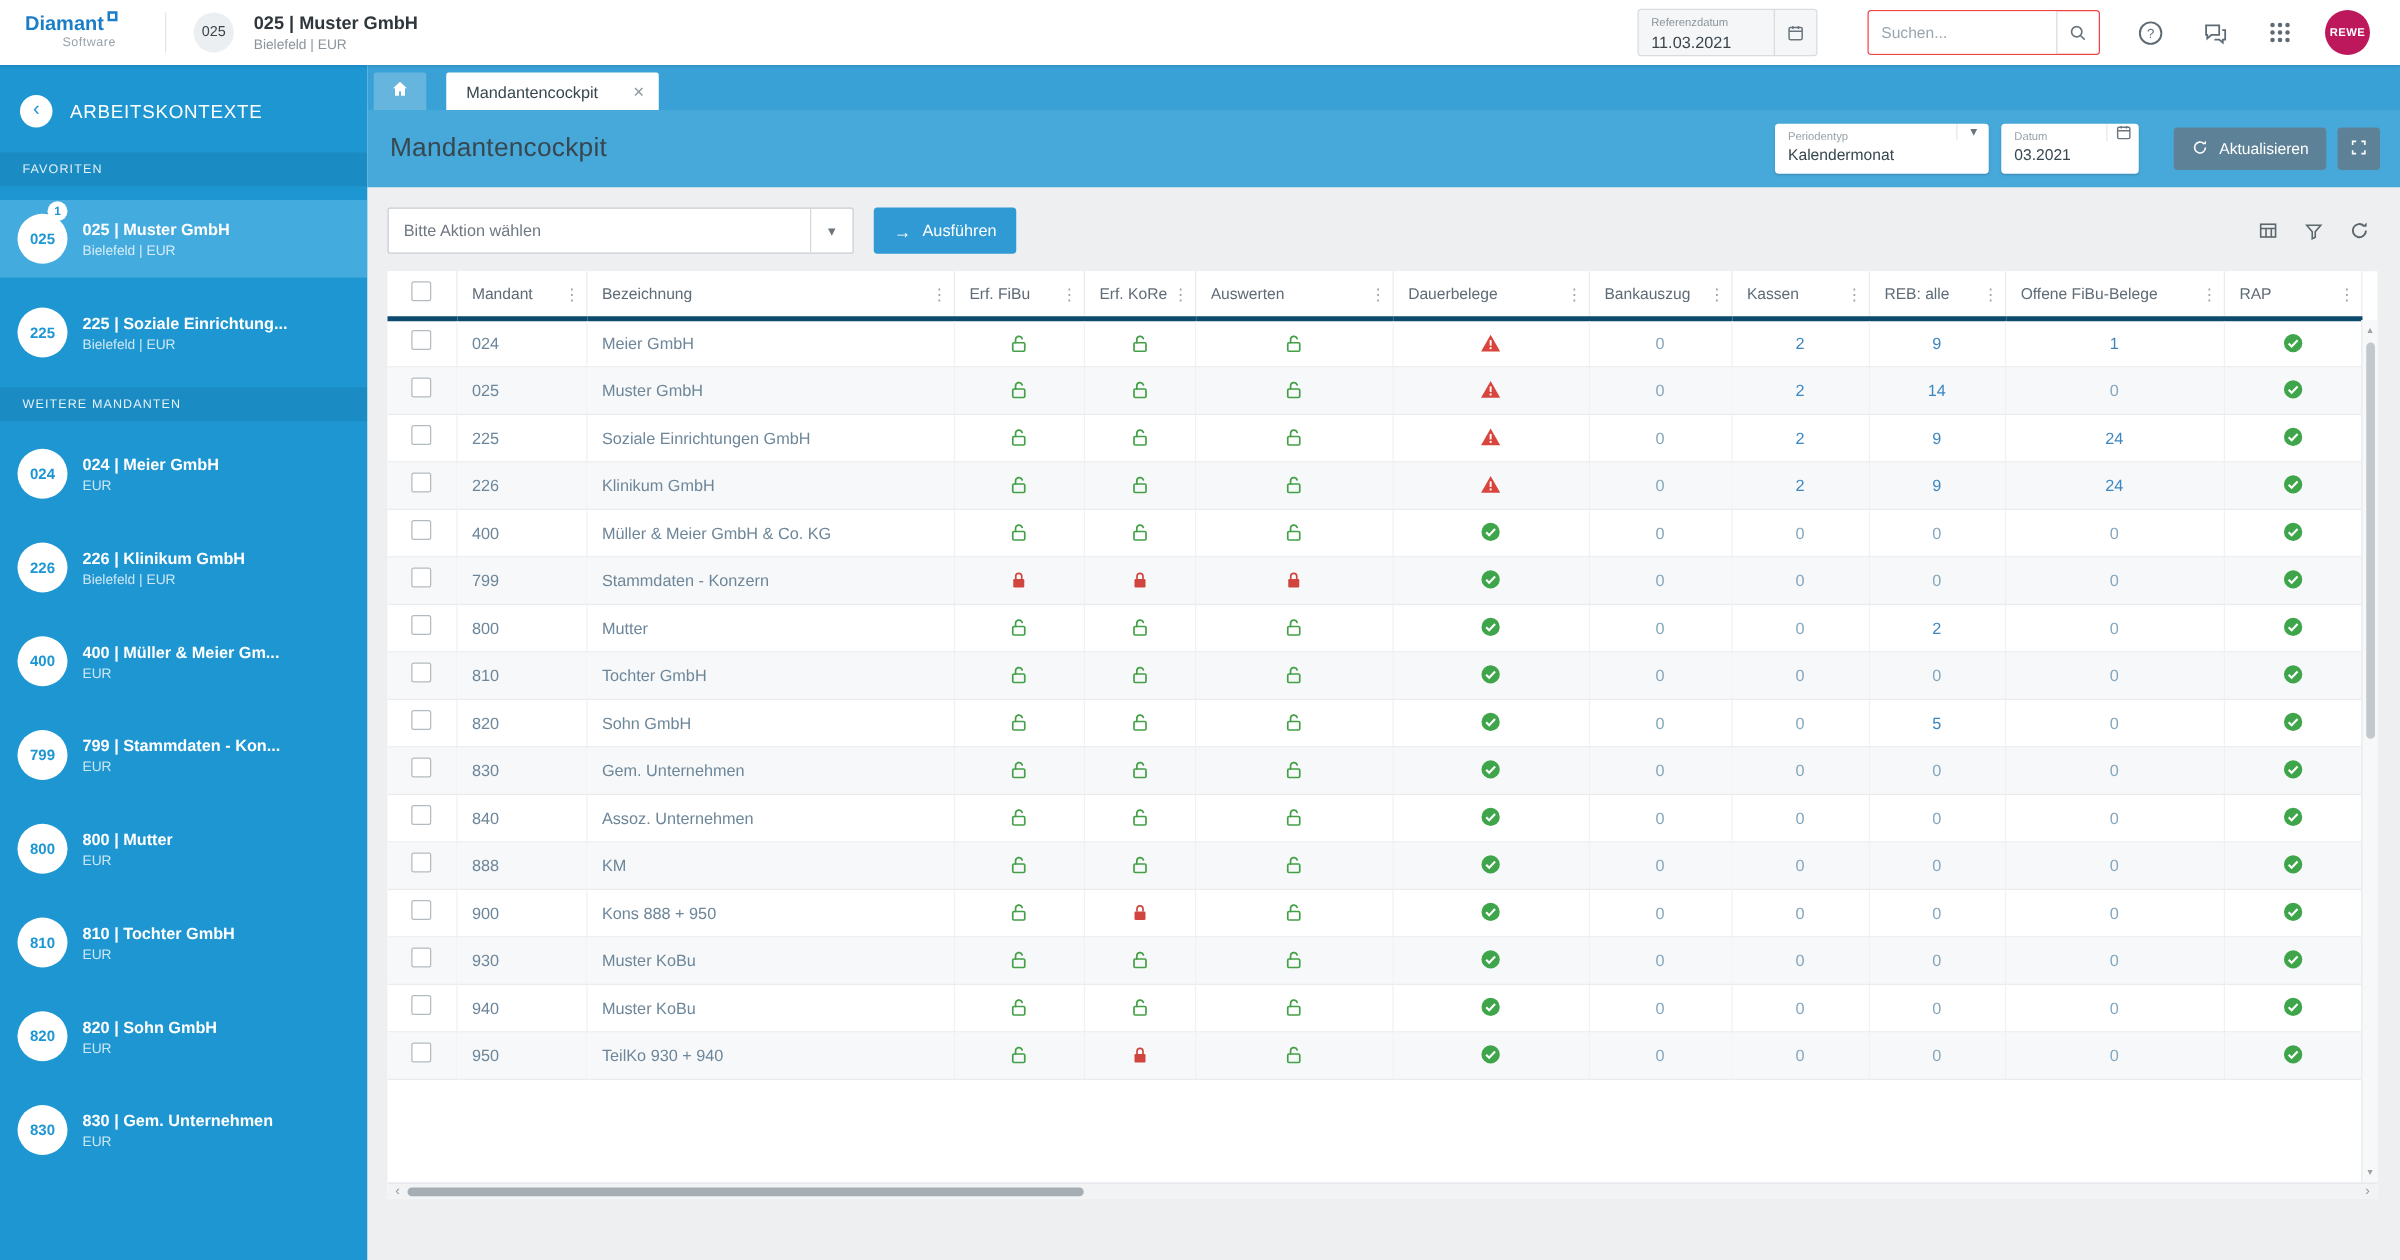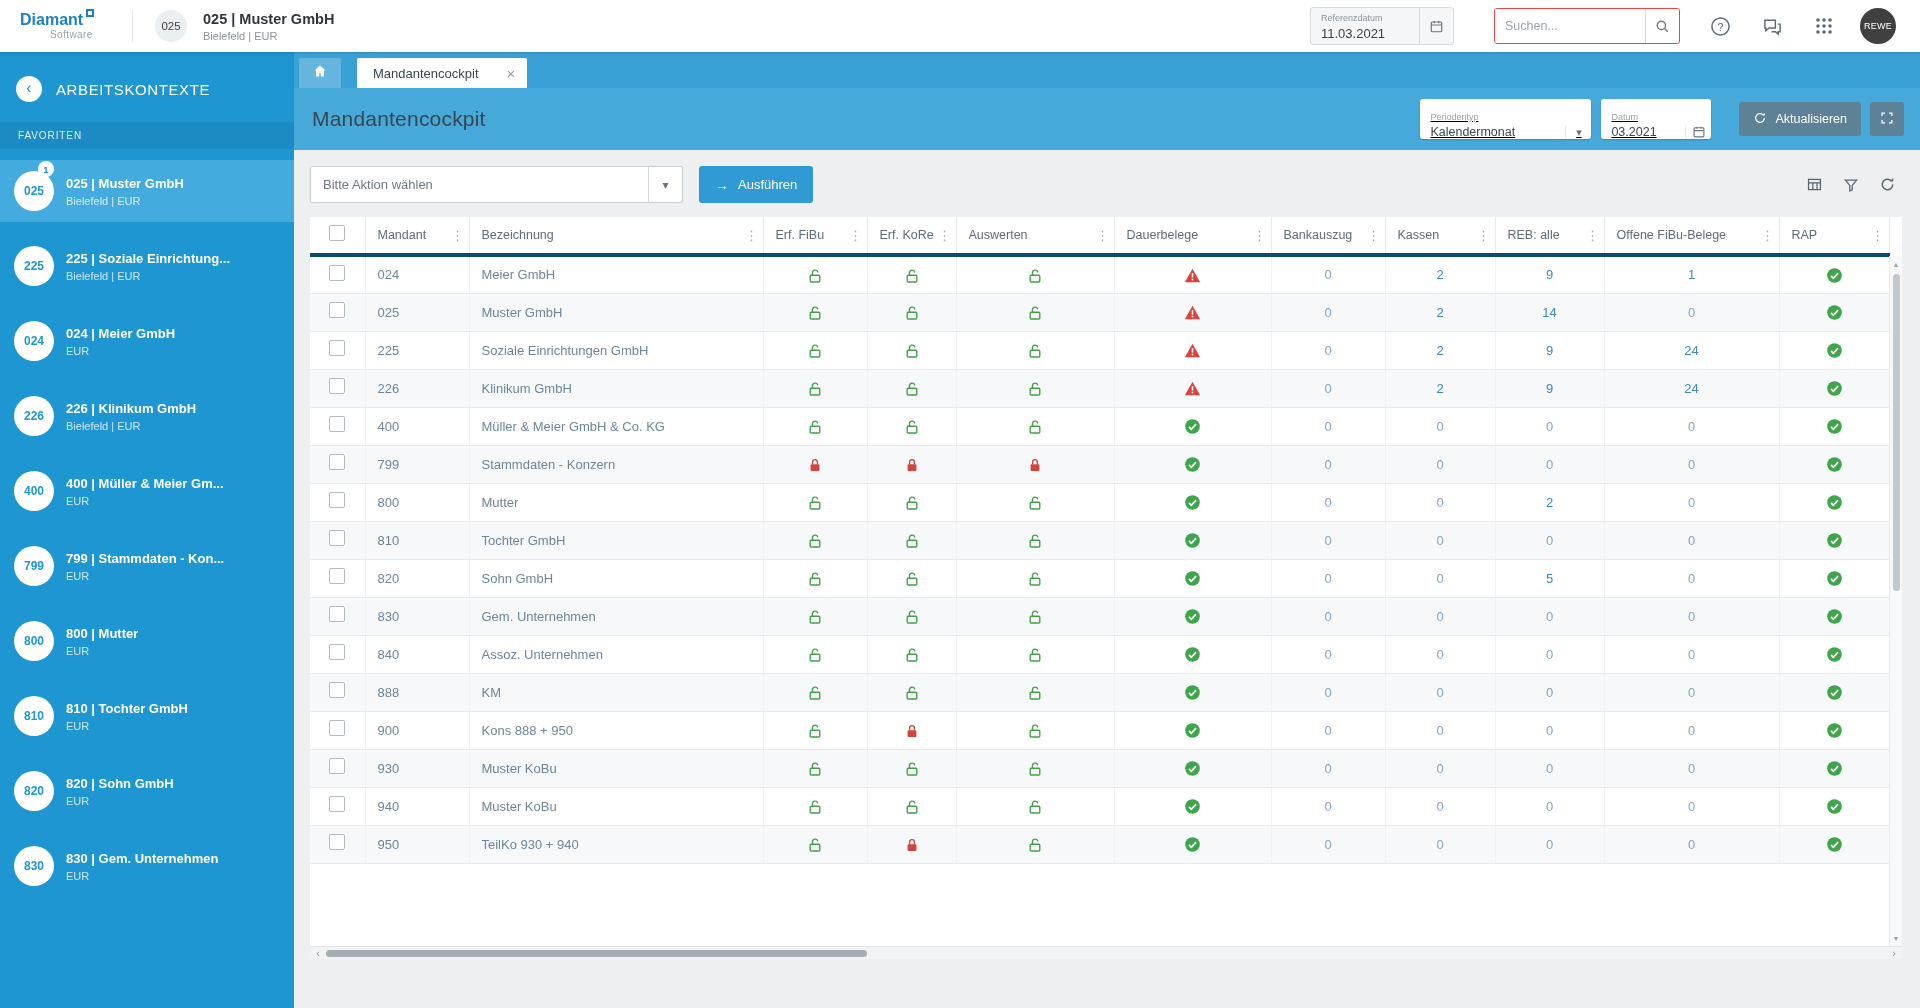--- a/index.html
+++ b/index.html
@@ -28,22 +28,22 @@
   .ref-field{display:flex;align-items:stretch;height:38px;background:#f4f6f7;border:1px solid #d8dcdf;border-radius:3px;overflow:hidden;}
   .ref-texts{padding:5px 10px 0 10px;min-width:108px;}
   .ref-label{font-size:9px;color:#8b949b;}
   .ref-value{font-size:13px;color:#3c444b;margin-top:3px;}
   .ref-cal{width:34px;border-left:1px solid #d8dcdf;display:flex;align-items:center;justify-content:center;cursor:pointer;}
   .searchbox{display:flex;align-items:stretch;height:36px;width:186px;border:1px solid #ef4444;border-radius:3px;overflow:hidden;margin-left:40px;background:#fff;}
   .searchbox input{flex:1;border:none;outline:none;padding:0 10px;font-size:12.5px;color:#3c444b;min-width:0;}
   .searchbox input::placeholder{color:#9aa5ad;}
   .search-btn{width:34px;border-left:1px solid #d8dcdf;display:flex;align-items:center;justify-content:center;cursor:pointer;}
   .tb-icon{margin-left:28px;width:24px;height:24px;display:flex;align-items:center;justify-content:center;cursor:pointer;}
-  .user-avatar{margin-left:24px;width:36px;height:36px;border-radius:50%;background:#404040;color:#fff;font-size:9px;
-               font-weight:normal;display:flex;align-items:center;justify-content:center;letter-spacing:.3px;cursor:pointer;flex:none;}
+  .user-avatar{margin-left:24px;width:36px;height:36px;border-radius:50%;background:#be185d;color:#fff;font-size:9px;
+               font-weight:bold;display:flex;align-items:center;justify-content:center;letter-spacing:.3px;cursor:pointer;flex:none;}
 
   
   .sidebar{position:absolute;top:52px;left:0;width:294px;height:956px;background:var(--sb-blue);color:#fff;overflow:hidden;}
   .sb-head{display:flex;align-items:center;padding:24px 16px 20px 16px;}
   .sb-back{width:26px;height:26px;border-radius:50%;background:#fff;color:#1e96d2;font-size:16px;line-height:1;
            display:flex;align-items:center;justify-content:center;cursor:pointer;padding-bottom:2px;}
   .sb-title{margin-left:14px;font-size:15px;letter-spacing:.6px;}
   .sb-search-row{display:flex;align-items:center;justify-content:space-between;padding:4px 14px 10px 18px;}
   .sb-section{font-size:12px;font-weight:bold;letter-spacing:1px;}
   .sb-search-btn{width:30px;height:30px;border-radius:2px;background:rgba(0,0,0,.14);display:flex;align-items:center;justify-content:center;cursor:pointer;}
@@ -63,22 +63,22 @@
   .main{position:absolute;top:52px;left:294px;width:1626px;height:956px;display:flex;flex-direction:column;}
   .tabstrip{height:36px;background:var(--tab-blue);display:flex;align-items:flex-end;padding-left:5px;flex:none;}
   .tab-home{width:42px;height:30px;background:rgba(255,255,255,.22);border-radius:2px 2px 0 0;display:flex;
             align-items:center;justify-content:center;margin-right:16px;cursor:pointer;}
   .tab{height:30px;background:#fff;border-radius:2px 2px 0 0;display:flex;align-items:center;
        padding:0 12px 0 16px;font-size:13px;color:#37474f;cursor:pointer;}
   .tab-close{margin-left:28px;color:#8d979e;font-size:15px;line-height:1;cursor:pointer;}
   .pageband{height:62px;background:var(--band-blue);display:flex;align-items:center;padding:0 16px 0 18px;flex:none;}
   .page-title{font-size:21px;font-weight:normal;color:#37474f;letter-spacing:.2px;}
   .pb-spacer{flex:1;}
-  .combo{display:flex;align-items:flex-end;background:#fff;border-radius:3px;height:40px;overflow:hidden;
-         margin-left:10px;box-shadow:0 1px 2px rgba(0,0,0,.18);cursor:pointer;text-decoration:underline;}
+  .combo{display:flex;align-items:flex-start;background:#fff;border-radius:3px;height:40px;overflow:hidden;
+         margin-left:10px;box-shadow:0 1px 2px rgba(0,0,0,.18);cursor:pointer;}
   .combo.periodentyp{width:171px;}
   .combo.datum{width:110px;}
   .combo-texts{flex:1;padding:5px 0 0 10px;min-width:0;}
   .combo-label{font-size:9px;color:#98a2a8;}
   .combo-value{font-size:12.5px;color:#37474f;margin-top:3px;white-space:nowrap;}
   .combo-btn{width:26px;display:flex;align-items:center;justify-content:center;border-left:1px solid #e6e8ea;color:#6b757d;font-size:11px;}
   .refresh-btn{margin-left:28px;height:34px;background:var(--slate-btn);color:#fff;border:none;border-radius:3px;
                font-size:12.5px;display:flex;align-items:center;gap:8px;padding:0 14px;cursor:pointer;}
   .expand-btn{margin-left:9px;width:34px;height:34px;background:var(--slate-btn);border:none;border-radius:3px;
               display:flex;align-items:center;justify-content:center;cursor:pointer;}
@@ -205,20 +205,21 @@
           <div class="sb-item-sub">Bielefeld | EUR</div>
         </div>
       </div>
       <div class="sb-item">
         <div class="sb-avatar">225</div>
         <div class="sb-item-texts">
           <div class="sb-item-title">225 | Soziale Einrichtung...</div>
           <div class="sb-item-sub">Bielefeld | EUR</div>
         </div>
       </div>
+      <div class="sb-group-label">WEITERE MANDANTEN</div>
       <div class="sb-item">
         <div class="sb-avatar">024</div>
         <div class="sb-item-texts">
           <div class="sb-item-title">024 | Meier GmbH</div>
           <div class="sb-item-sub">EUR</div>
         </div>
       </div>
       <div class="sb-item">
         <div class="sb-avatar">226</div>
         <div class="sb-item-texts">

